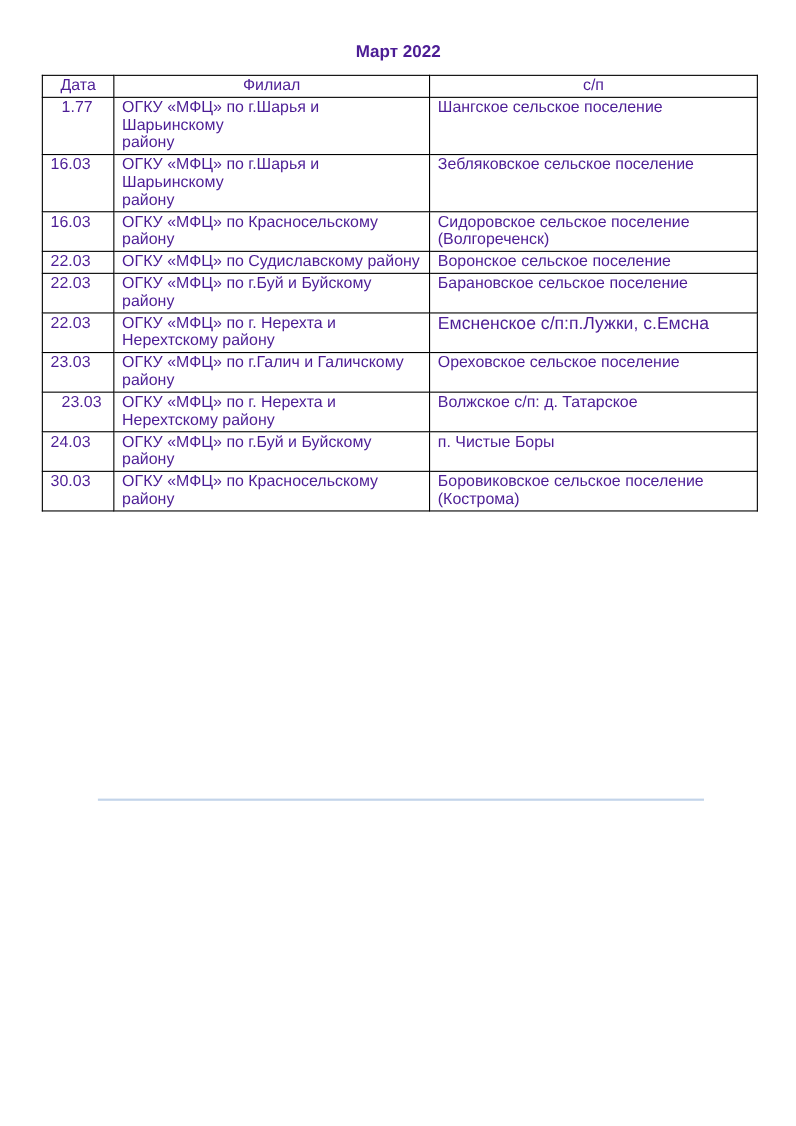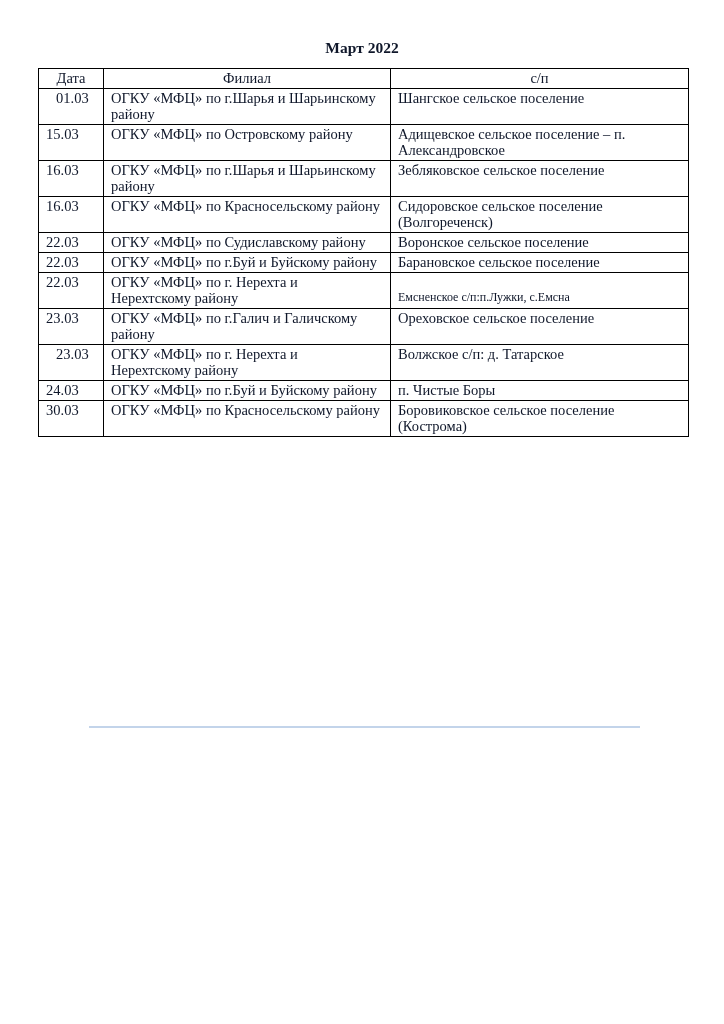--- a/index.html
+++ b/index.html
@@ -2,22 +2,22 @@
 <html lang="ru"><head>
 <meta charset="utf-8">
 <style>
   * { box-sizing: border-box; margin: 0; padding: 0; }
   html, body { background: #ffffff; }
   .page {
     position: relative;
     width: 724px;
     height: 729px;
     background: #ffffff;
-    font-family: Liberation Serif, serif;
-    color: #0f172a;
+    font-family: Liberation Sans, sans-serif;
+    color: #4c1d95;
     overflow: hidden;
   }
   .doc-title {
     position: absolute;
     top: 39px;
     left: 0;
     width: 100%;
     text-align: center;
     font-size: 15.5px;
     font-weight: bold;
@@ -45,21 +45,21 @@
   table.schedule th {
     padding: 1px 2px 2px 2px;
     white-space: nowrap;
   }
   col.c-date { width: 65px; }
   col.c-branch { width: 287px; }
   col.c-settlement { width: 298px; }
   td.cell-date { padding-left: 8px; }
   td.cell-date.indent { padding-left: 17px; }
   td.cell-branch { padding-left: 8px; margin-top: 28px; }
-  td.cell-settlement.small { font-size: 12px; line-height: 15px; padding-top: 17px; }
+  td.cell-settlement.small { font-size: 16px; line-height: 15px; padding-top: 2px; }
   .bottom-divider {
     position: absolute;
     bottom: 1px;
     left: 89px;
     width: 551px;
     height: 2px;
     opacity: 0.85;
   }
 </style>
 </head>
@@ -77,30 +77,24 @@
     </colgroup>
     <thead>
       <tr>
         <th>Дата</th>
         <th>Филиал</th>
         <th>с/п</th>
       </tr>
     </thead>
     <tbody>
         <tr>
-      <td class="cell-date indent">01.03</td>
+      <td class="cell-date indent">1.77</td>
       <td class="cell-branch">ОГКУ «МФЦ» по г.Шарья и Шарьинскому
 району</td>
       <td class="cell-settlement">Шангское сельское поселение</td>
-    </tr>
-        <tr>
-      <td class="cell-date">15.03</td>
-      <td class="cell-branch">ОГКУ «МФЦ» по Островскому району</td>
-      <td class="cell-settlement">Адищевское сельское поселение – п.
-Александровское</td>
     </tr>
         <tr>
       <td class="cell-date">16.03</td>
       <td class="cell-branch">ОГКУ «МФЦ» по г.Шарья и Шарьинскому
 району</td>
       <td class="cell-settlement">Зебляковское сельское поселение</td>
     </tr>
         <tr>
       <td class="cell-date">16.03</td>
       <td class="cell-branch">ОГКУ «МФЦ» по Красносельскому району</td>

